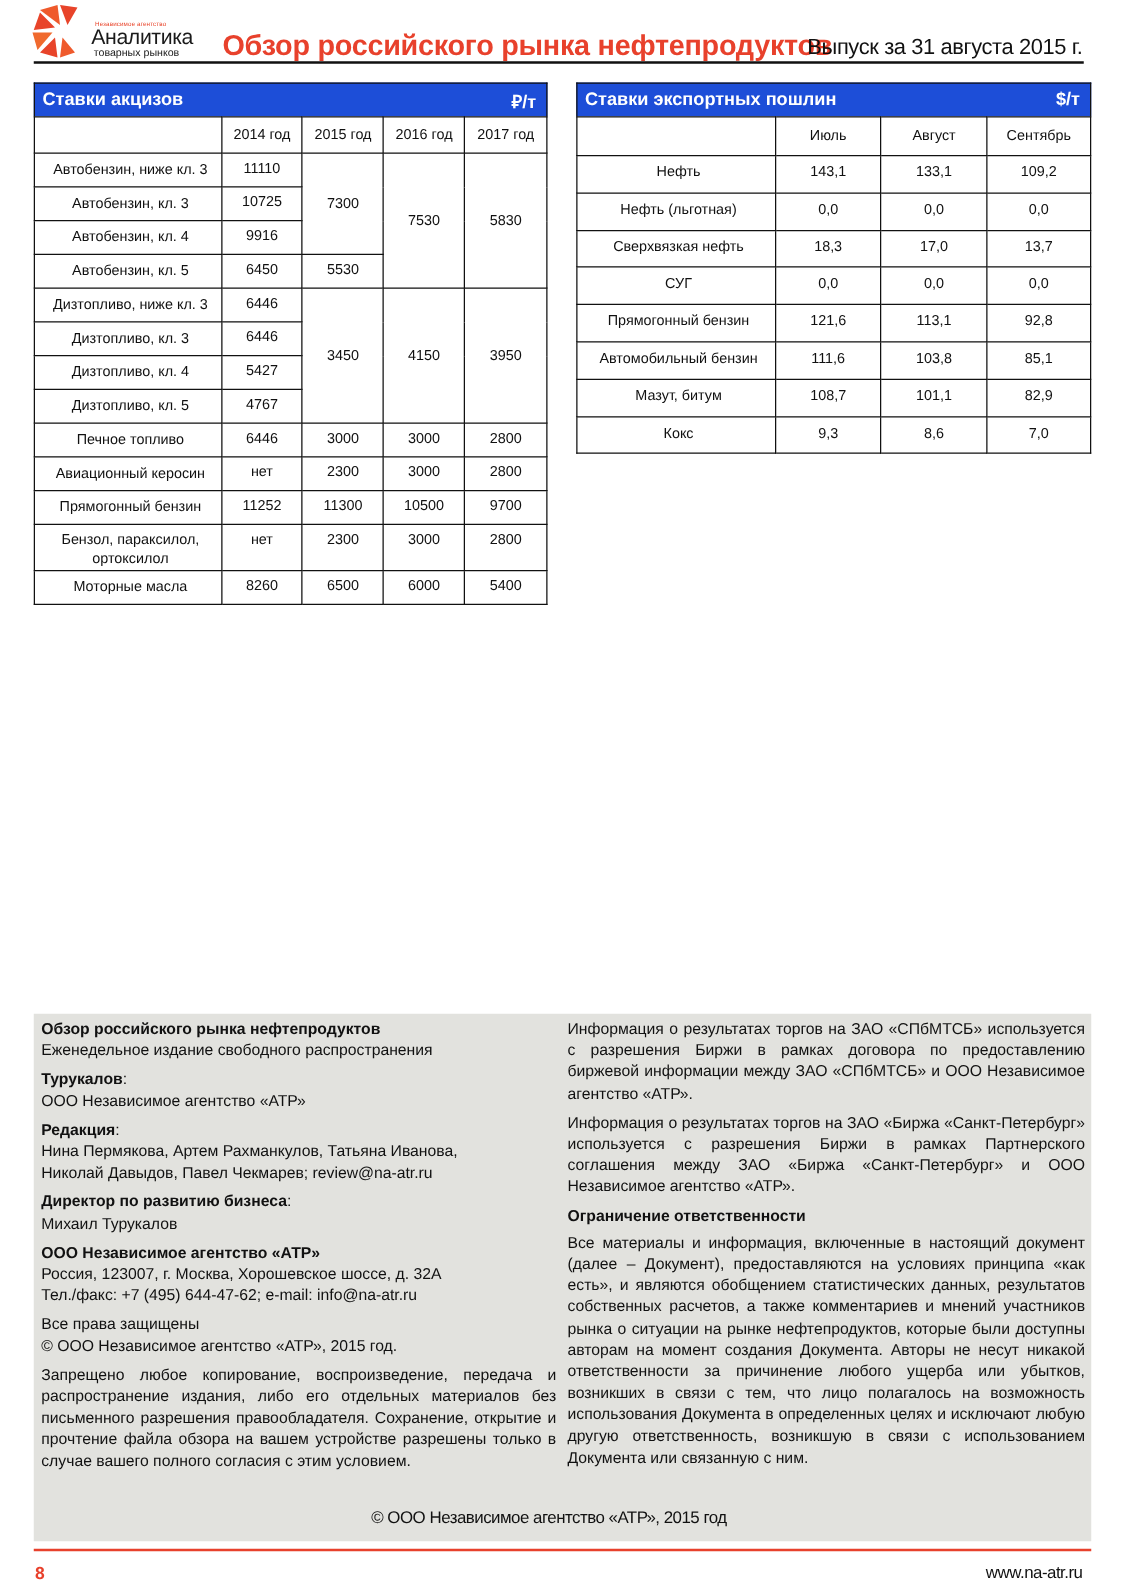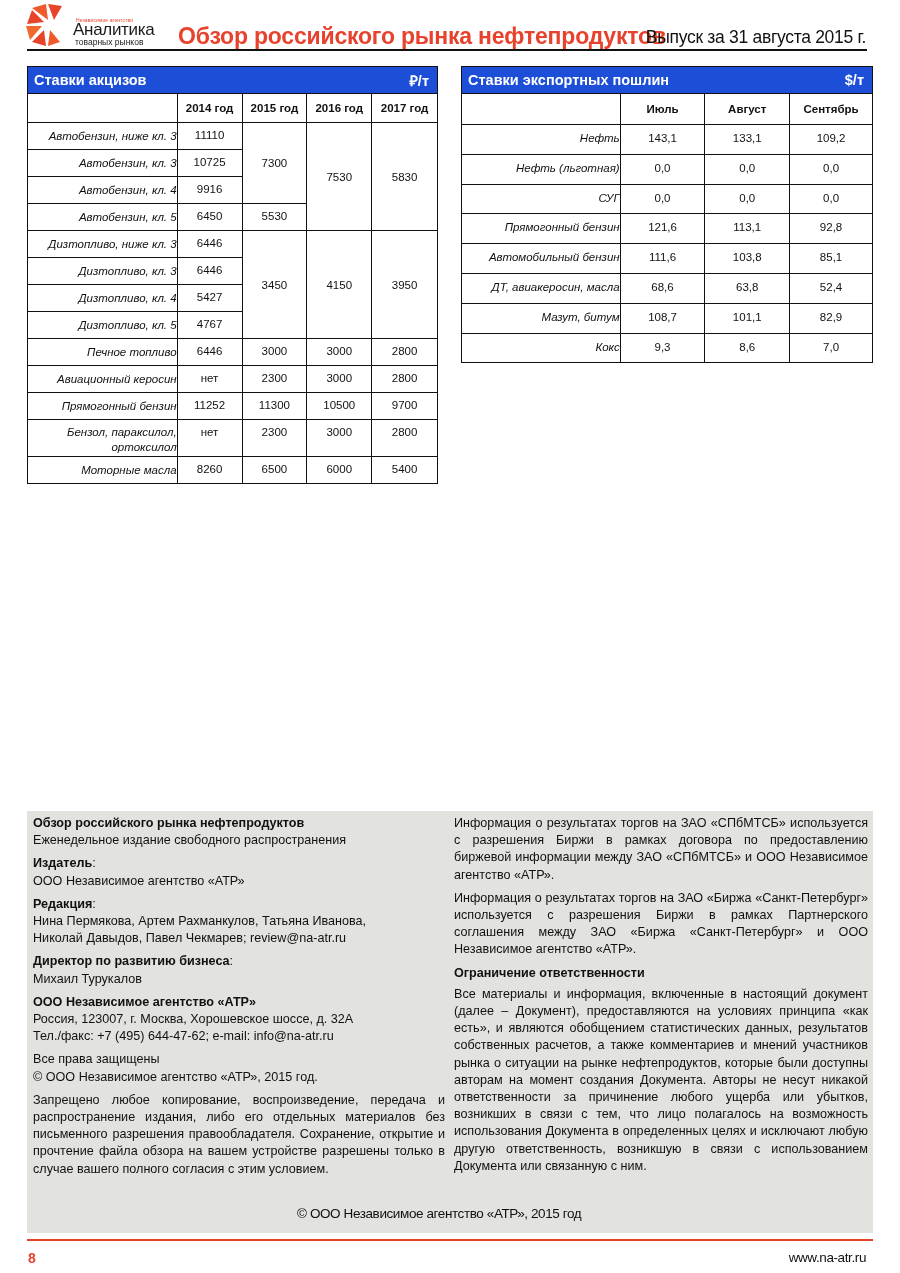--- a/index.html
+++ b/index.html
@@ -17,22 +17,22 @@
     .issue-date { position: absolute; right: 34px; top: 26px; font-size: 17.5px; color: #111; white-space: nowrap; line-height: 22px; letter-spacing: -0.3px; }
     .header-rule { position: absolute; left: 27px; top: 49px; width: 840px; height: 2px; background: #111; }
 
     
     .tbl-wrap { position: absolute; top: 66px; }
     .tbl-left { left: 27px; width: 411px; }
     .tbl-right { left: 461px; width: 412px; }
     .tbl-title { height: 27px; background: #1d4ed8; color: #fff; font-weight: bold; font-size: 14.5px; display: flex; justify-content: space-between; align-items: center; padding: 0 8px 0 6px; border: 1px solid #111; border-bottom: none; }
     table { border-collapse: collapse; width: 100%; font-size: 11.5px; }
     td, th { border: 1px solid #111; }
-    th { font-weight: bold; font-size: 11.5px; text-align: center; margin-left: 48px; }
-    td.name { text-align: right; padding: 0 0 0 4px; vertical-align: middle; font-style: italic; }
+    th { font-weight: normal; font-size: 11.5px; text-align: center; margin-left: 48px; }
+    td.name { text-align: center; padding: 0 0 0 4px; vertical-align: middle; }
     td.num { text-align: center; vertical-align: top; padding-top: 6px; }
     td.merged { text-align: center; vertical-align: middle; }
     .tbl-left th { height: 29px; }
     .tbl-left td { height: 27px; }
     .tbl-left td.tall { height: 37px; }
     .tbl-left td.name.tall { vertical-align: top; padding-top: 5px; line-height: 15px; }
     .tbl-right th { height: 31px; }
     .tbl-right td { height: 29.8px; }
     .tbl-right td.name { vertical-align: top; padding-top: 7px; }
     .tbl-right td.num { padding-top: 7px; }
@@ -201,44 +201,44 @@
       <td class="num">133,1</td>
       <td class="num">109,2</td>
     </tr>
     <tr>
       <td class="name">Нефть (льготная)</td>
       <td class="num">0,0</td>
       <td class="num">0,0</td>
       <td class="num">0,0</td>
     </tr>
     <tr>
+      <td class="name">Сверхвязкая нефть</td>
+      <td class="num">18,3</td>
+      <td class="num">17,0</td>
+      <td class="num">13,7</td>
+    </tr>
+    <tr>
       <td class="name">СУГ</td>
       <td class="num">0,0</td>
       <td class="num">0,0</td>
       <td class="num">0,0</td>
     </tr>
     <tr>
       <td class="name">Прямогонный бензин</td>
       <td class="num">121,6</td>
       <td class="num">113,1</td>
       <td class="num">92,8</td>
     </tr>
     <tr>
       <td class="name">Автомобильный бензин</td>
       <td class="num">111,6</td>
       <td class="num">103,8</td>
       <td class="num">85,1</td>
     </tr>
     <tr>
-      <td class="name">ДТ, авиакеросин, масла</td>
-      <td class="num">68,6</td>
-      <td class="num">63,8</td>
-      <td class="num">52,4</td>
-    </tr>
-    <tr>
       <td class="name">Мазут, битум</td>
       <td class="num">108,7</td>
       <td class="num">101,1</td>
       <td class="num">82,9</td>
     </tr>
     <tr>
       <td class="name">Кокс</td>
       <td class="num">9,3</td>
       <td class="num">8,6</td>
       <td class="num">7,0</td>
@@ -247,21 +247,21 @@
     </table>
 </div>
 
 <div class="info-box">
   <div class="info-col info-left">
     <p>
       <b>Обзор российского рынка нефтепродуктов</b><br>
       <span>Еженедельное издание свободного распространения</span>
     </p>
     <p>
-      <b>Издатель</b><span>:</span><br>
+      <b>Турукалов</b><span>:</span><br>
       <span>ООО Независимое агентство «АТР»</span>
     </p>
     <p>
       <b>Редакция</b><span>:</span><br>
       <span>Нина Пермякова, Артем Рахманкулов, Татьяна Иванова,</span><br>
       <span>Николай Давыдов, Павел Чекмарев; review@na-atr.ru</span>
     </p>
     <p>
       <b>Директор по развитию бизнеса</b><span>:</span><br>
       <span>Михаил Турукалов</span>

